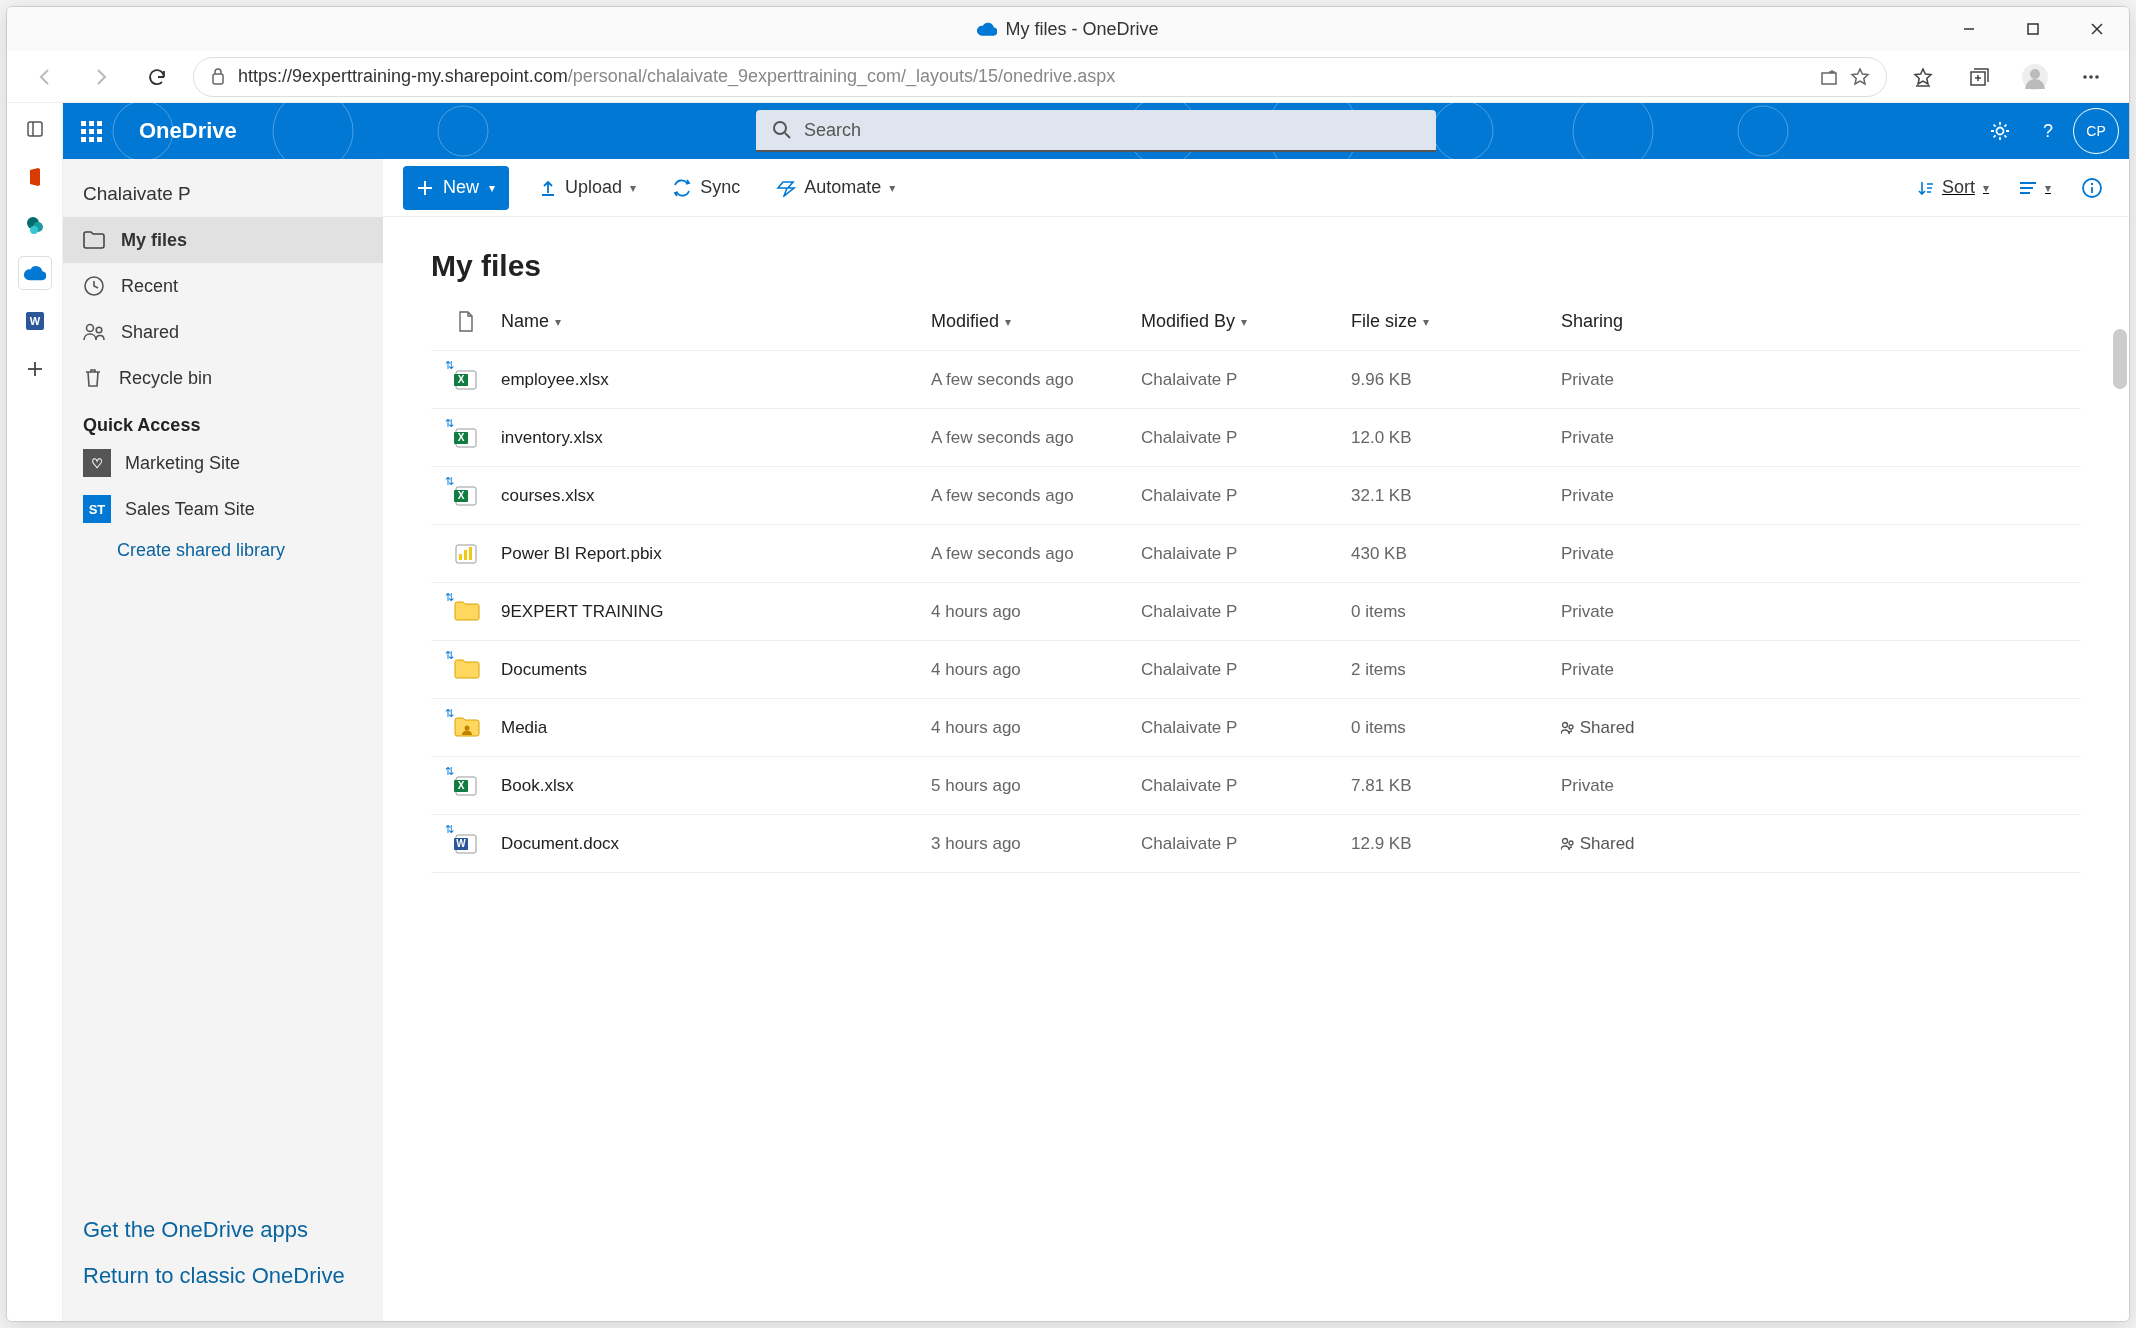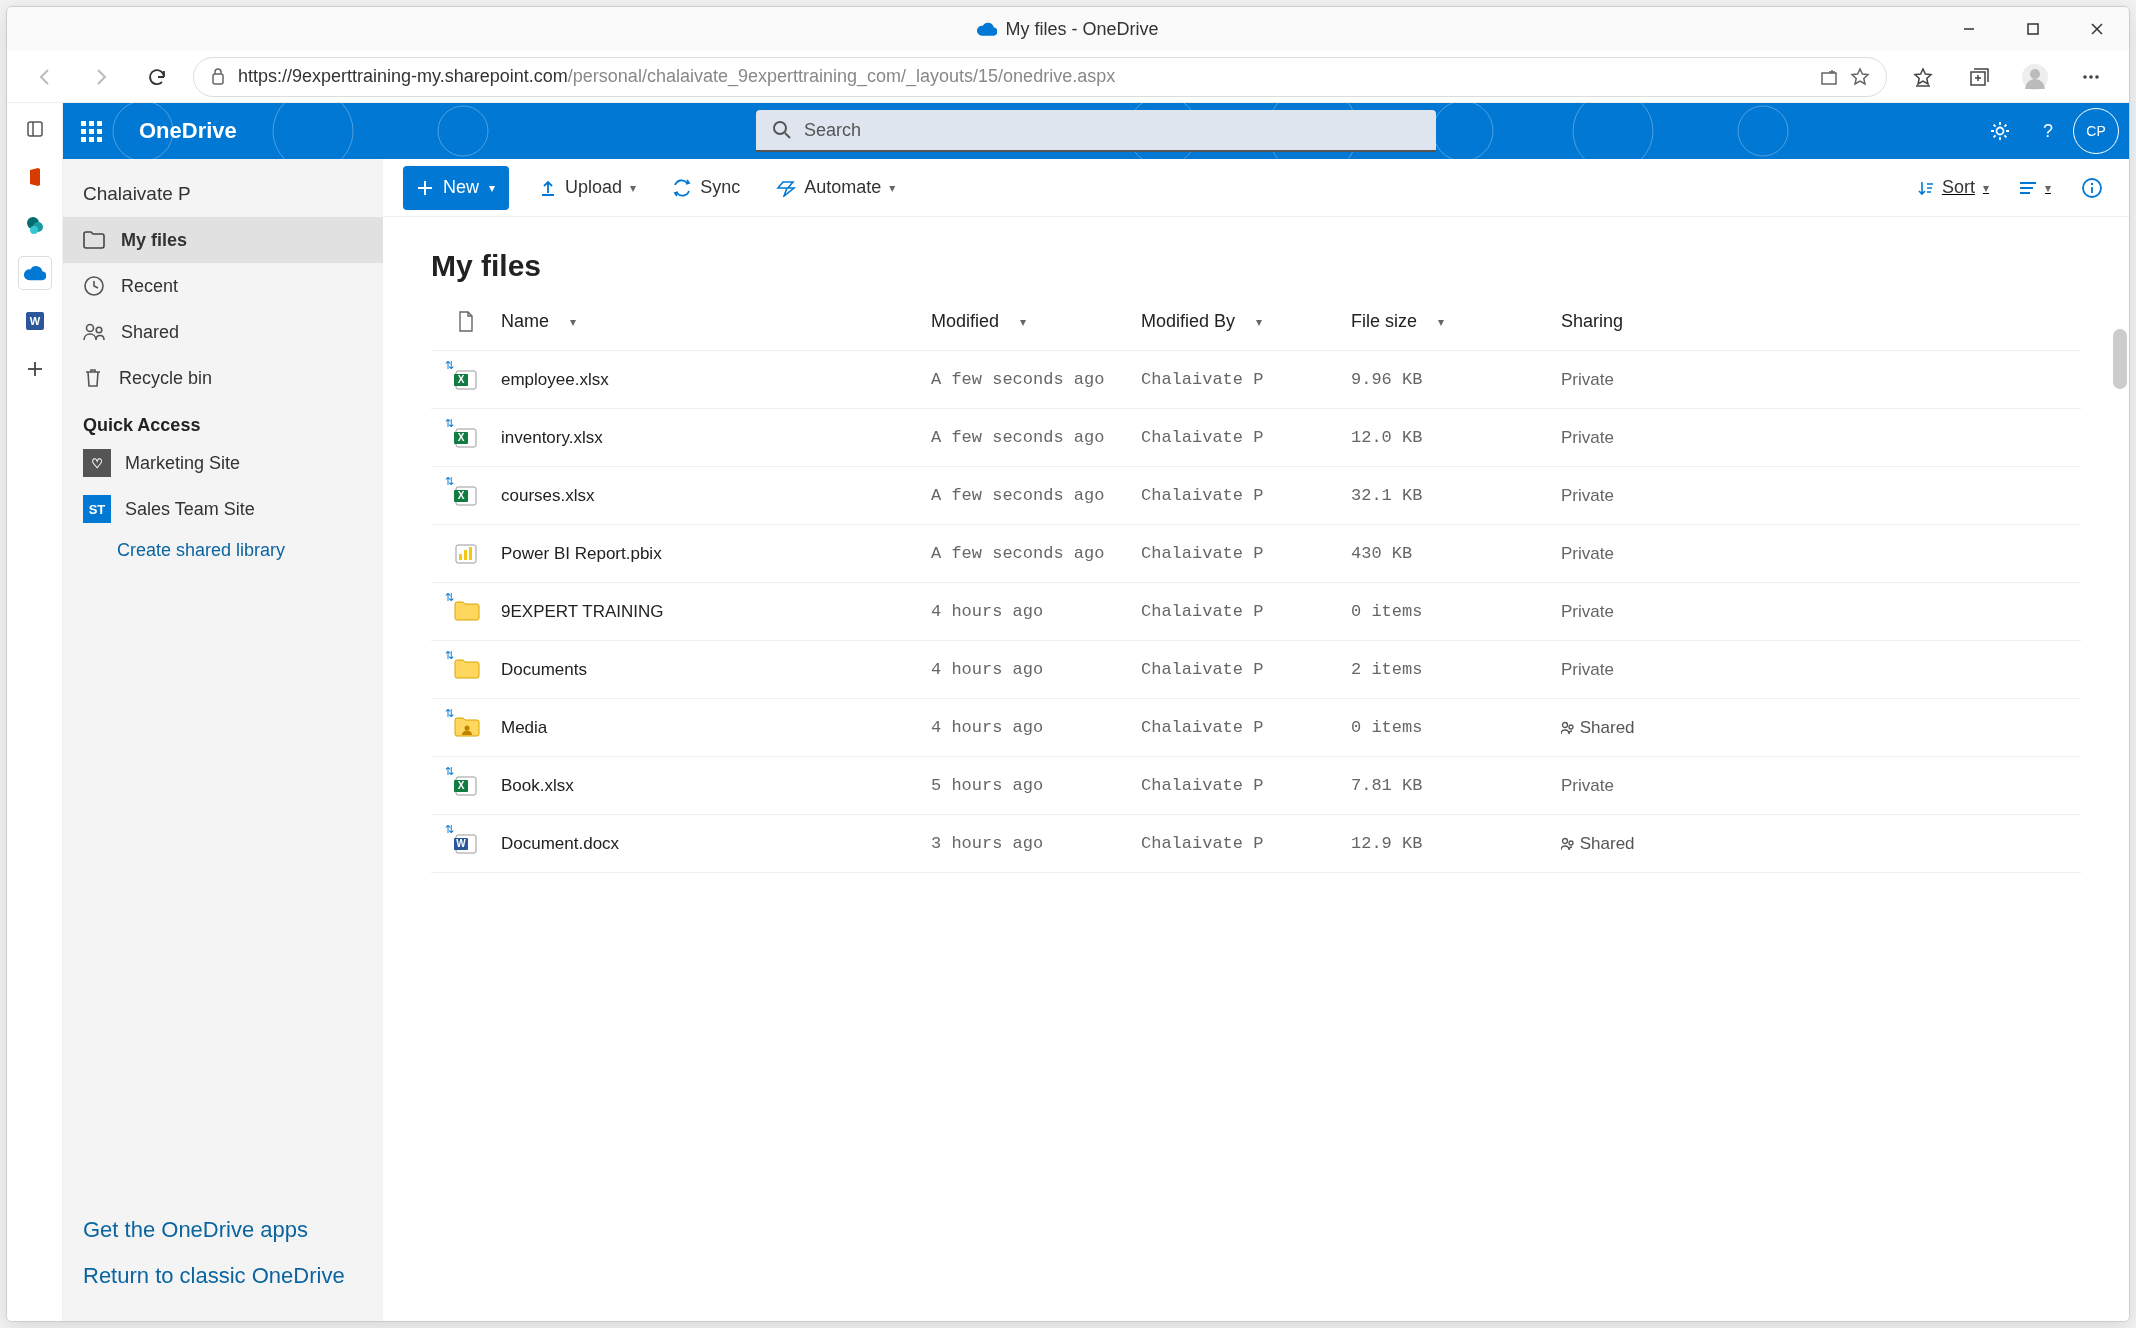--- a/index.html
+++ b/index.html
@@ -57,24 +57,24 @@
 .btn-new{height:44px; background:#0078d4; color:#fff; border-radius:4px; display:flex; align-items:center; gap:10px; padding:0 14px; font-size:18px;}
 .cmd-btn{display:flex; align-items:center; gap:8px; font-size:18px; color:#333; height:40px; padding:0 6px;}
 .cmd-ico{color:#0078d4; display:flex;align-items:center;}
 .cmdbar-right{margin-left:auto; display:flex; align-items:center; gap:18px;text-decoration:underline;}
 
 .page-title{padding:32px 48px 10px; font-size:30px; font-weight:600; color:#222;}
 
 .table{flex:1; padding:0 48px; overflow:auto;}
 .thead,.trow{display:grid; grid-template-columns:70px 430px 210px 210px 210px 1fr; align-items:center; height:58px; border-bottom:1px solid #eee;}
 .thead{font-size:18px; color:#222; font-weight:400;}
-.thead .th{display:flex;align-items:center;gap:21px;}
+.thead .th{display:flex;align-items:center;gap:6px;}
 .trow{font-size:17px;}
 .trow .name{color:#222; display:flex; align-items:center; gap:6px;}
-.trow .meta{color:#666;font-family:Liberation Mono, monospace;}
+.trow .meta{color:#666;}
 .file-ico{width:24px;height:24px;position:relative;}
 .sync-arrows{position:absolute;top:-9px;left:-9px;color:#0078d4;font-size:11px;}
 
 svg{display:block;}
 .chev{font-size:12px;color:#666;}
 
 .scrollbar-y{position:absolute; right:2px; top:170px; width:14px; height:60px; background:#ccc; border-radius:7px;}
 </style>
 </head>
 <body>

